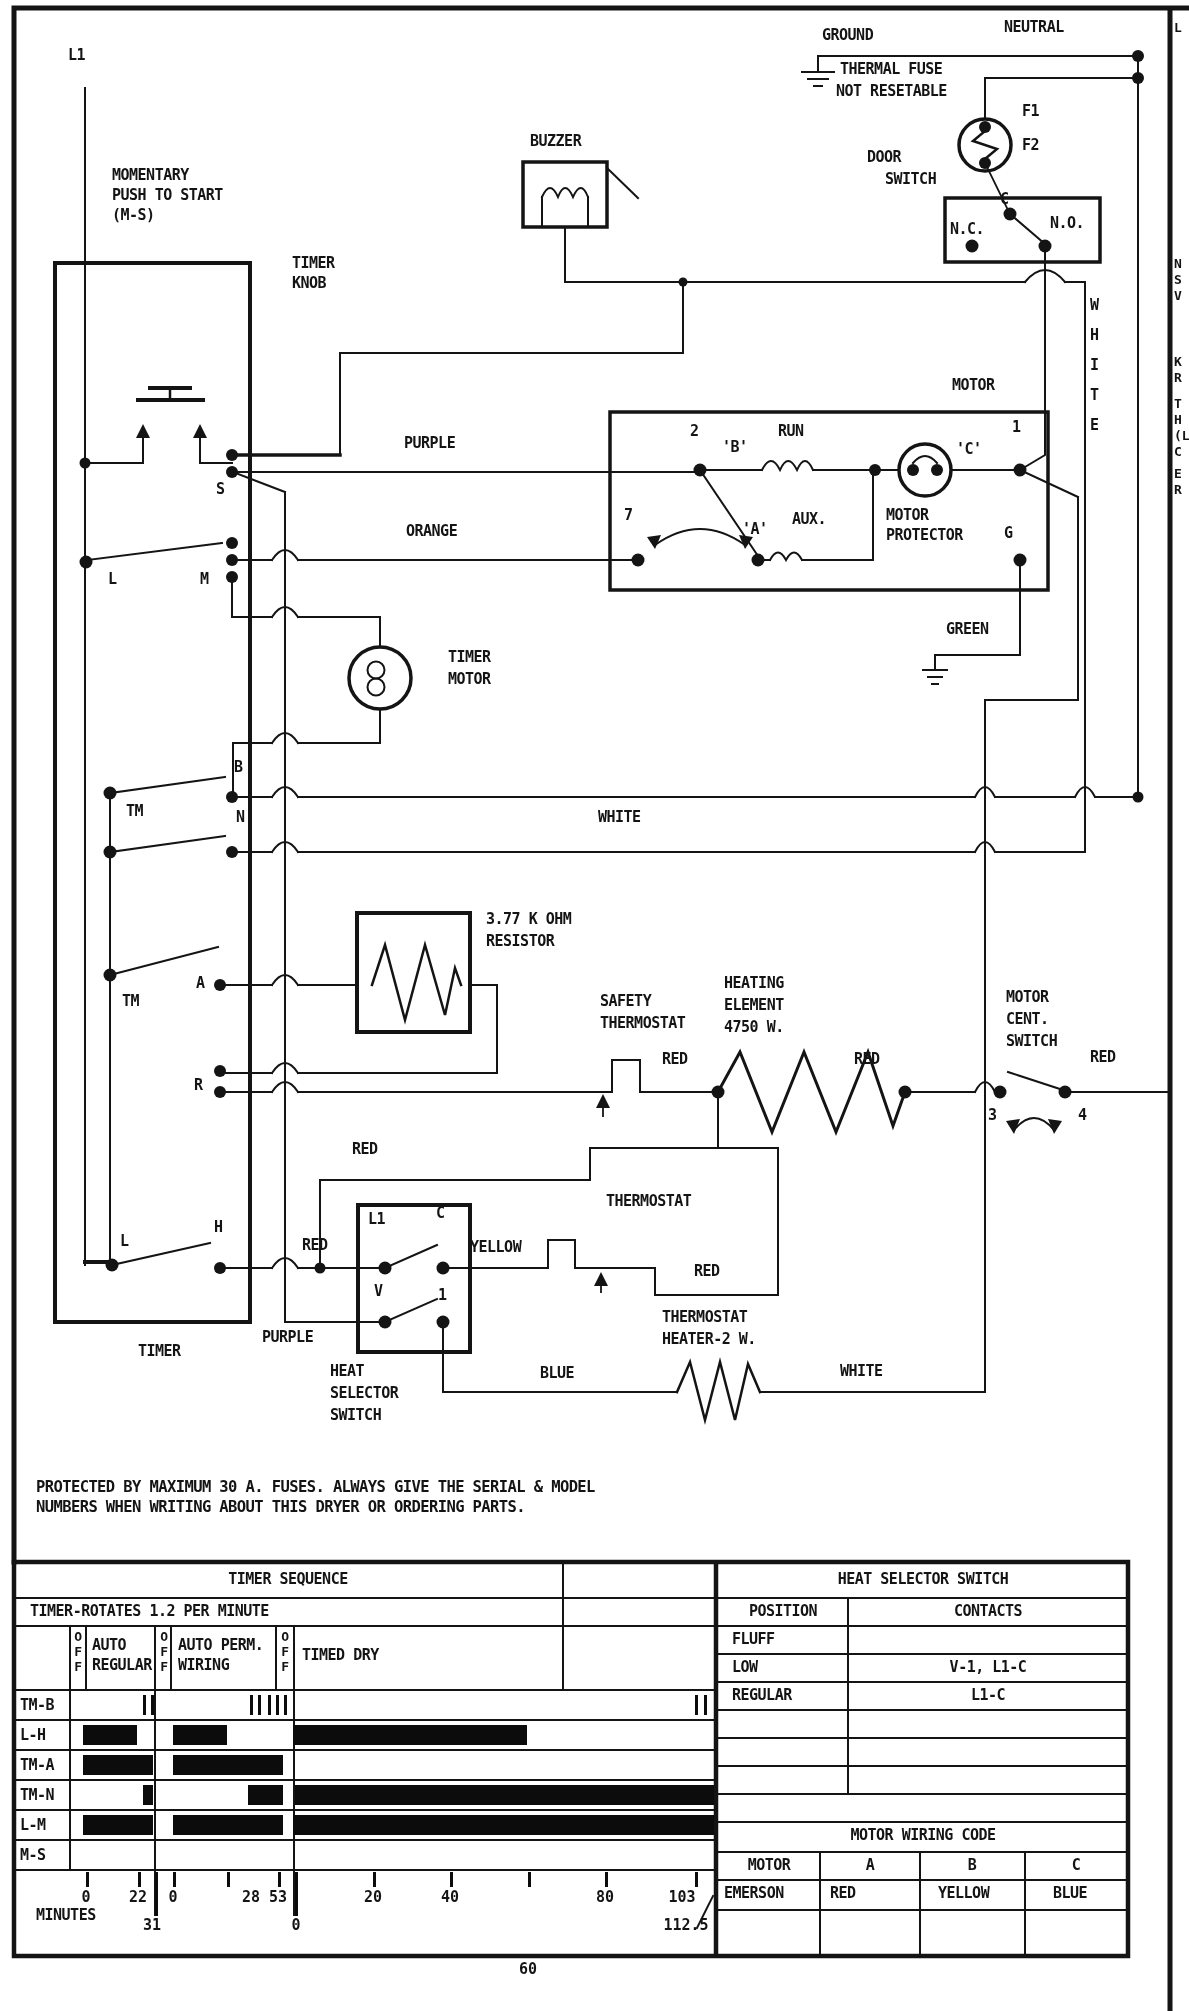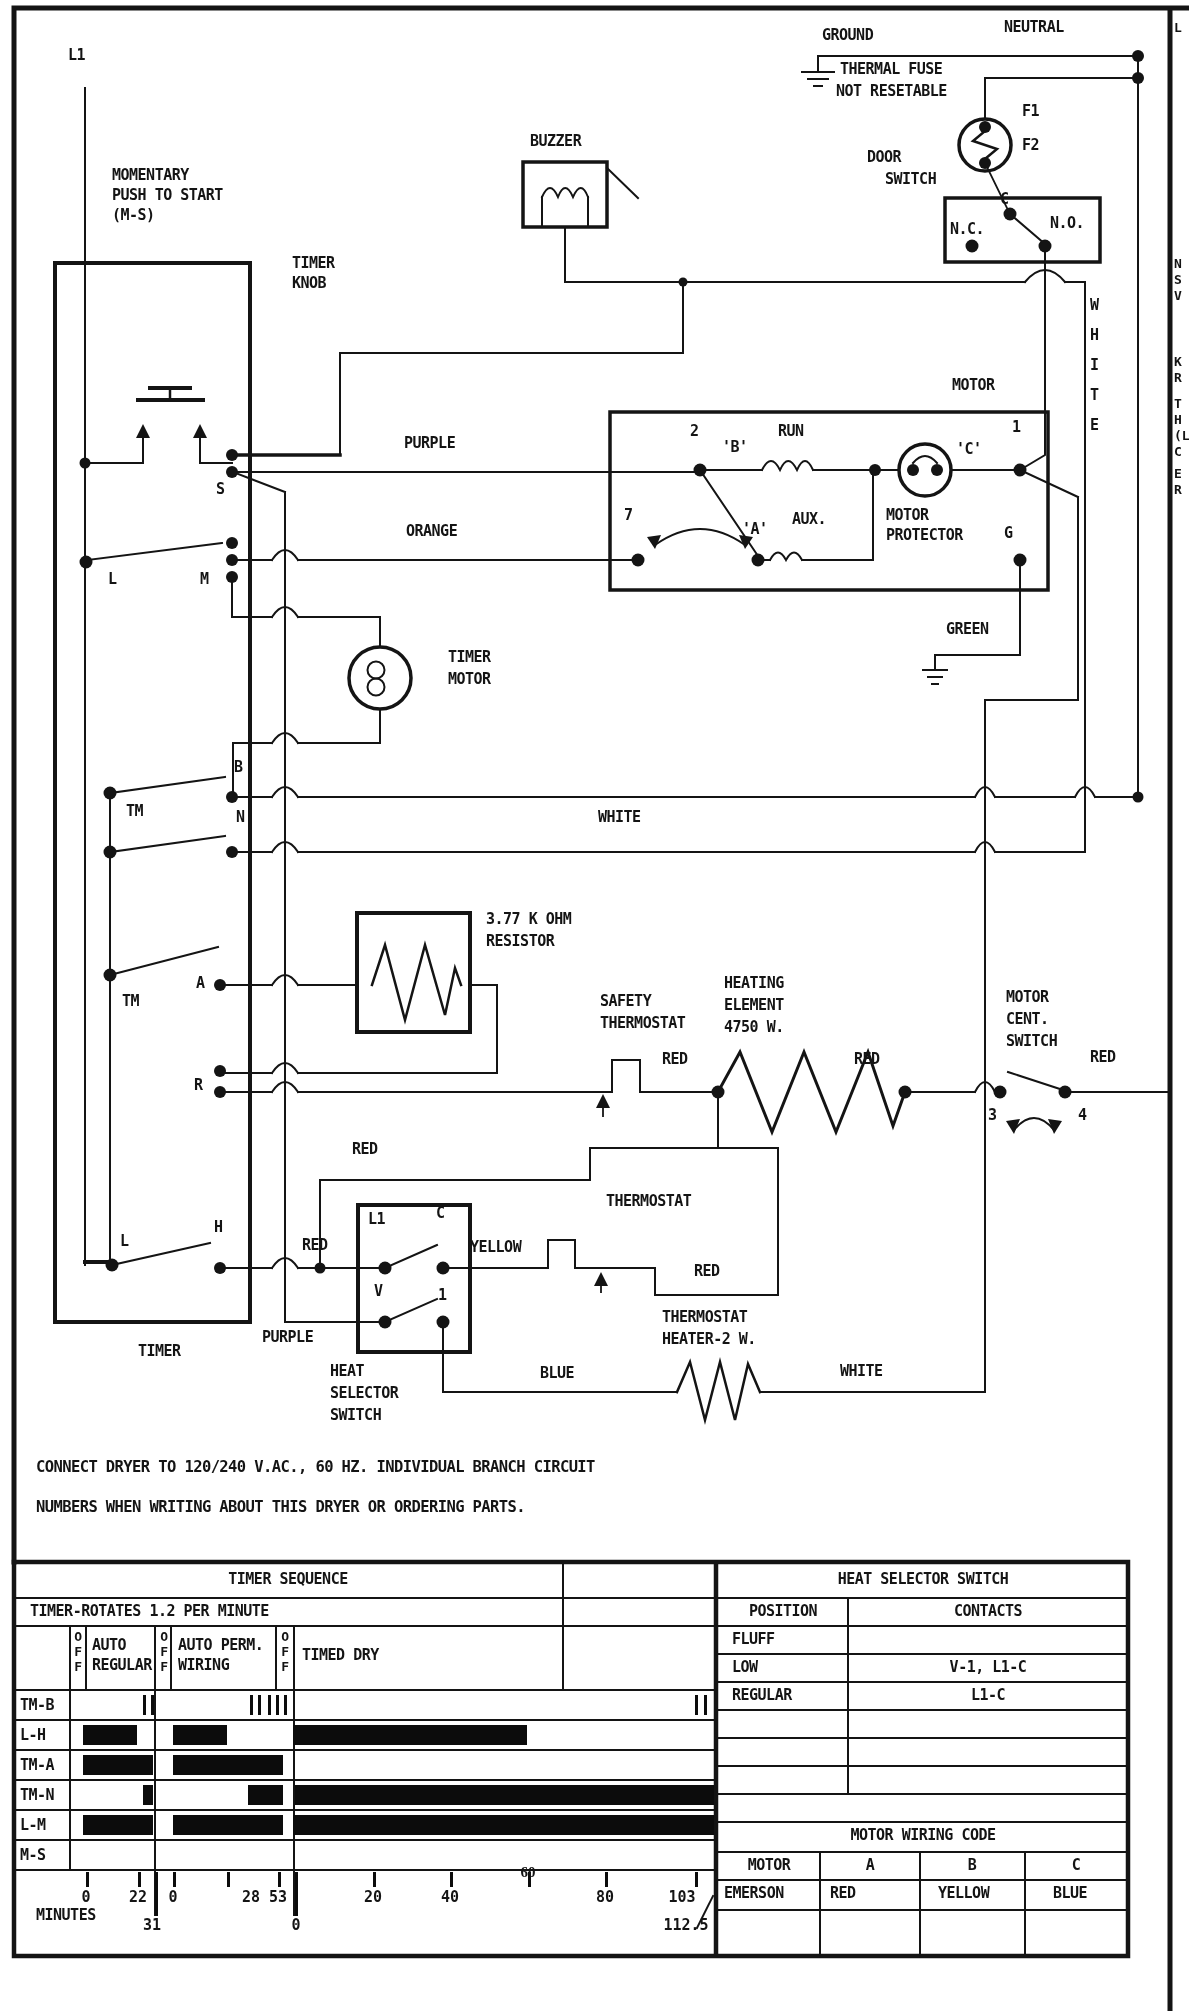--- a/index.html
+++ b/index.html
@@ -279,21 +279,21 @@
       <div class="frag" style="top: 354px;">K</div>
       <div class="frag" style="top: 370px;">R</div>
       <div class="frag" style="top: 396px;">T</div>
       <div class="frag" style="top: 412px;">H</div>
       <div class="frag" style="top: 428px;">(L</div>
       <div class="frag" style="top: 444px;">C</div>
       <div class="frag" style="top: 466px;">E</div>
       <div class="frag" style="top: 482px;">R</div>
     </div>
 
-  <div class="note" style="top:1458px">CONNECT DRYER TO 120/240 V.AC., 60 HZ. INDIVIDUAL BRANCH CIRCUIT</div>
+  <div class="note" style="top:1478px">PROTECTED BY MAXIMUM 30 A. FUSES. ALWAYS GIVE THE SERIAL &amp; MODEL</div>
   <div class="note" style="top:1498px">NUMBERS WHEN WRITING ABOUT THIS DRYER OR ORDERING PARTS.</div>
 
   <div class="tt ctr" style="left:288px;top:1570px">TIMER SEQUENCE</div>
   <div class="tt" style="left:30px;top:1602px">TIMER-ROTATES 1.2 PER MINUTE</div>
   <div class="tt offv" style="left:71px;top:1630px;width:14px;font-size:13px">O
 F
 F</div>
   <div class="tt offv" style="left:157px;top:1630px;width:14px;font-size:13px">O
 F
 F</div>
@@ -348,21 +348,21 @@
       <div class="tick" style="left: 695px; top: 1872px; height: 15px;"></div>
       <div class="tick" style="left: 155px; top: 1872px; height: 44px;"></div>
       <div class="tick" style="left: 295px; top: 1872px; height: 44px;"></div>
       <div class="num" style="left: 86px; top: 1888px;">0</div>
       <div class="num" style="left: 138px; top: 1888px;">22</div>
       <div class="num" style="left: 173px; top: 1888px;">0</div>
       <div class="num" style="left: 227px; top: 1888px; margin-left: 24px;">28</div>
       <div class="num" style="left: 278px; top: 1888px;">53</div>
       <div class="num" style="left: 373px; top: 1888px;">20</div>
       <div class="num" style="left: 450px; top: 1888px;">40</div>
-      <div class="num" style="left: 528px; top: 1864px; font-family: Liberation Serif, serif;">60</div>
+      <div class="num" style="left: 528px; top: 1960px;">60</div>
       <div class="num" style="left: 605px; top: 1888px;">80</div>
       <div class="num" style="left: 682px; top: 1888px;">103</div>
       <div class="num" style="left: 152px; top: 1916px;">31</div>
       <div class="num" style="left: 296px; top: 1916px;">0</div>
       <div class="num" style="left: 686px; top: 1916px;">112.5</div>
     </div>
   <div class="tt" style="left:36px;top:1906px">MINUTES</div>
 
   <div class="tt ctr" style="left:923px;top:1570px">HEAT SELECTOR SWITCH</div>
   <div class="tt ctr" style="left:783px;top:1602px">POSITION</div>

